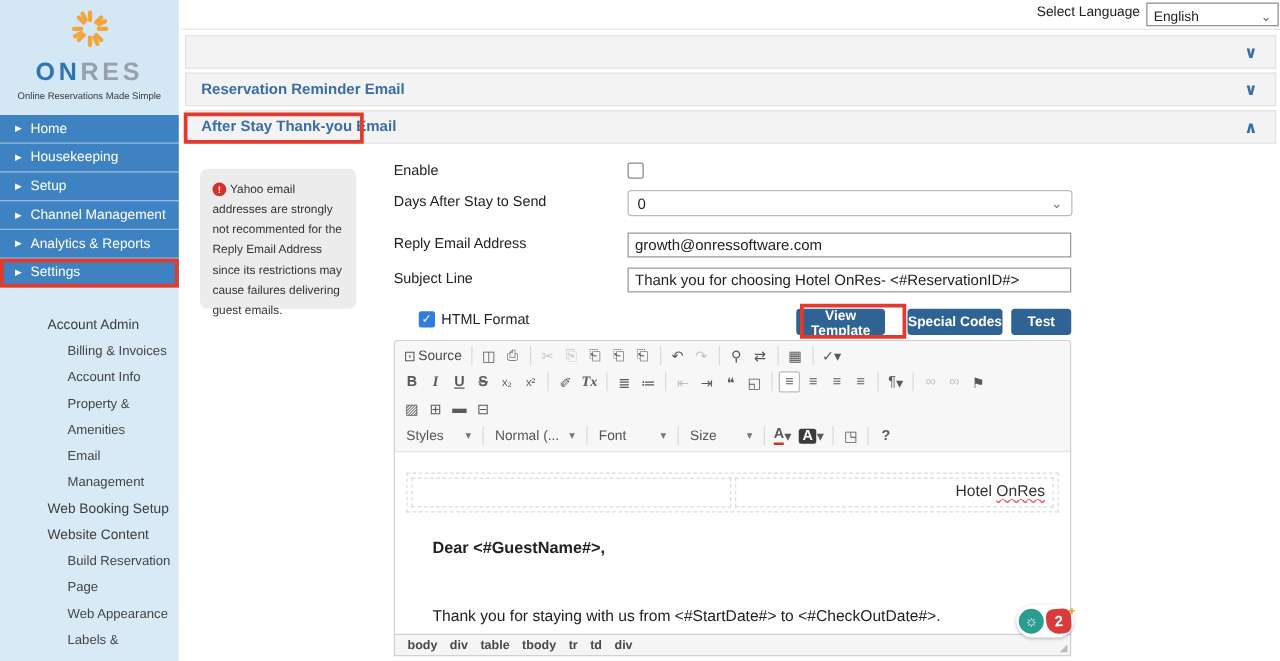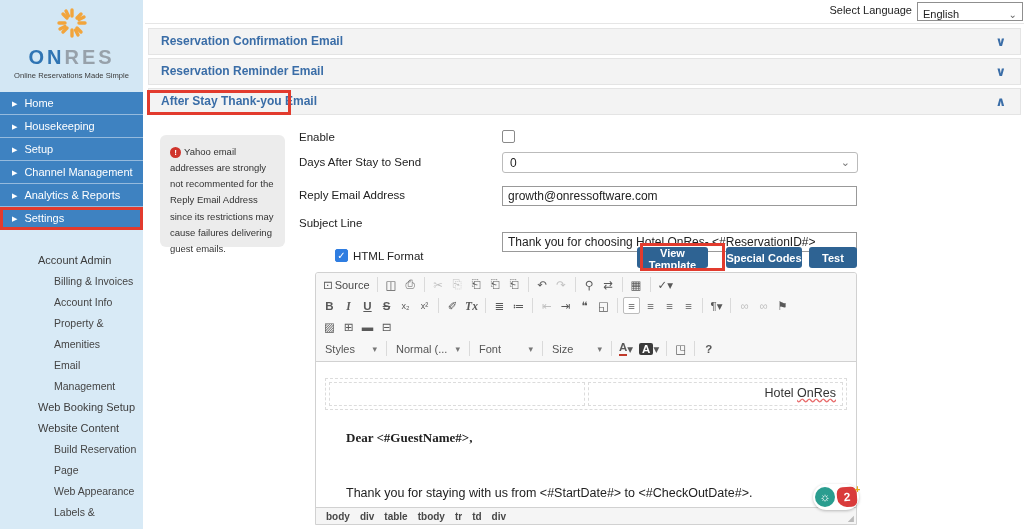--- a/index.html
+++ b/index.html
@@ -34,21 +34,21 @@
          color:#3a6da7; font-weight:bold; font-size:12px; line-height:25px; padding-left:12px; }
   .acc .chev { position:absolute; right:14px; top:0; font-size:13px; font-weight:bold; color:#3a6da7; }
 
   
   .warn { position:absolute; left:15px; top:135px; width:125px; height:112px; background:#ececec;
           border-radius:6px; padding:9px 10px; font-size:9.5px; line-height:1.7; color:#333; }
   .warn .wicon { display:inline-block; width:11px; height:11px; border-radius:50%; background:#d0342c;
           color:#fff; font-size:8px; font-weight:bold; text-align:center; line-height:11px; margin-right:3px; }
 
   
-  .flabel { position:absolute; left:154px; font-size:11.5px; color:#222; }
+  .flabel { position:absolute; left:170px; font-size:11.5px; color:#222; }
   .cbox { position:absolute; width:13px; height:13px; border:1.5px solid #8a8a8a; border-radius:2px; background:#fff; }
   .cbox.checked { background:#2f7de1; border-color:#2f7de1; color:#fff; font-size:10px; line-height:12px; text-align:center; }
   .fselect { position:absolute; left:357px; width:356px; height:21px; border:1px solid #bbb; border-radius:3px;
              background:#fff; font-size:12px; color:#222; display:flex; align-items:center; justify-content:space-between; padding:0 7px; }
   .fselect .car { color:#777; font-size:11px; }
   .tinput { position:absolute; left:357px; width:355px; height:20px; border:1px solid #999; background:#fff;
             font-size:12px; color:#222; padding:0 5px; font-family:"Liberation Sans",sans-serif; }
   .btn { position:absolute; top:247px; height:21px; background:#2e6393; color:#fff; border:none; border-radius:3px;
          font-size:11px; font-family:"Liberation Sans",sans-serif; font-weight:bold; }
 
@@ -73,21 +73,21 @@
   .combo .car { color:#777; font-size:9px; margin-left:8px; }
   .tc { border-bottom:2px solid #c0392b; font-weight:bold; line-height:13px; }
   .bgc { background:#3b3b3b; color:#fff; padding:0 3px; font-weight:bold; border-radius:2px; }
 
   .content { position:relative; height:145px; background:#fff; overflow:hidden; }
   .etable { position:absolute; left:9px; right:9px; top:16px; height:32px; border:1px dashed #dcdcdc;
             display:flex; padding:3px; gap:3px; }
   .ecell { flex:1; border:1px dashed #dcdcdc; font-size:12.5px; color:#333; padding:3px 6px; }
   .ecell.r { text-align:right; }
   .squig { text-decoration:underline; text-decoration-style:wavy; text-decoration-color:#e86a6a; }
-  .greeting { position:absolute; left:30px; top:68px; font-size:13px; font-weight:bold; color:#222;font-family:Liberation Serif, serif; }
+  .greeting { position:absolute; left:30px; top:68px; font-size:13px; font-weight:bold; color:#222; }
   .bodyline { position:absolute; left:30px; top:124px; font-size:12.5px; color:#222; white-space:nowrap; }
 
   .pathbar { height:17px; background:#f5f5f5; border-top:1px solid #d1d1d1; display:flex; align-items:center;
              padding:0 10px; gap:10px; position:relative; }
   .pitem { font-size:10px; font-weight:bold; color:#484848; }
   .rhandle { position:absolute; right:2px; bottom:1px; font-size:8px; color:#bbb; }
 
   
   .ovl { position:absolute; left:668px; top:484px; width:46px; height:26px; background:#fff; border-radius:13px;
          box-shadow:0 1px 3px rgba(0,0,0,.25); display:flex; align-items:center; justify-content:center; gap:2px; }
@@ -149,21 +149,20 @@
 <div class="main">
   <div class="topbar">
     <span class="lang-label">Select Language</span>
     <div class="lang-select">
       <span>English</span>
       <span class="car">⌄</span>
     </div>
   </div>
 
   <div class="acc" style="top:28px">
-    <span>Reservation Confirmation Email</span>
     <span class="chev">∨</span>
   </div>
   <div class="acc" style="top:58px">
     <span>Reservation Reminder Email</span>
     <span class="chev">∨</span>
   </div>
   <div class="acc" style="top:88px">
     <span>After Stay Thank-you Email</span>
     <span class="chev">∧</span>
   </div>
@@ -178,21 +177,21 @@
   <span class="flabel" style="top:156px">Days After Stay to Send</span>
   <div class="fselect" style="top:152px">
     <span>0</span>
     <span class="car">⌄</span>
   </div>
 
   <span class="flabel" style="top:189px">Reply Email Address</span>
   <input class="tinput" style="top: 186px;" readonly="" value="growth@onressoftware.com">
 
   <span class="flabel" style="top:217px">Subject Line</span>
-  <input class="tinput" style="top: 232px;" readonly="" value="Thank you for choosing Hotel OnRes- &lt;#ReservationID#&gt;">
+  <input class="tinput" style="top: 214px;" readonly="" value="Thank you for choosing Hotel OnRes- &lt;#ReservationID#&gt;">
 
   <div class="cbox checked" style="left:190px; top:249px"><span>✓</span></div>
   <span class="flabel" style="left:208px; top:250px">HTML Format</span>
 
   <button class="btn" style="left:492px; width:71px">View Template</button>
   <button class="btn" style="left:581px; width:76px">Special Codes</button>
   <button class="btn" style="left:664px; width:48px">Test</button>
 
   <div class="editor">
     <div class="toolbar">

